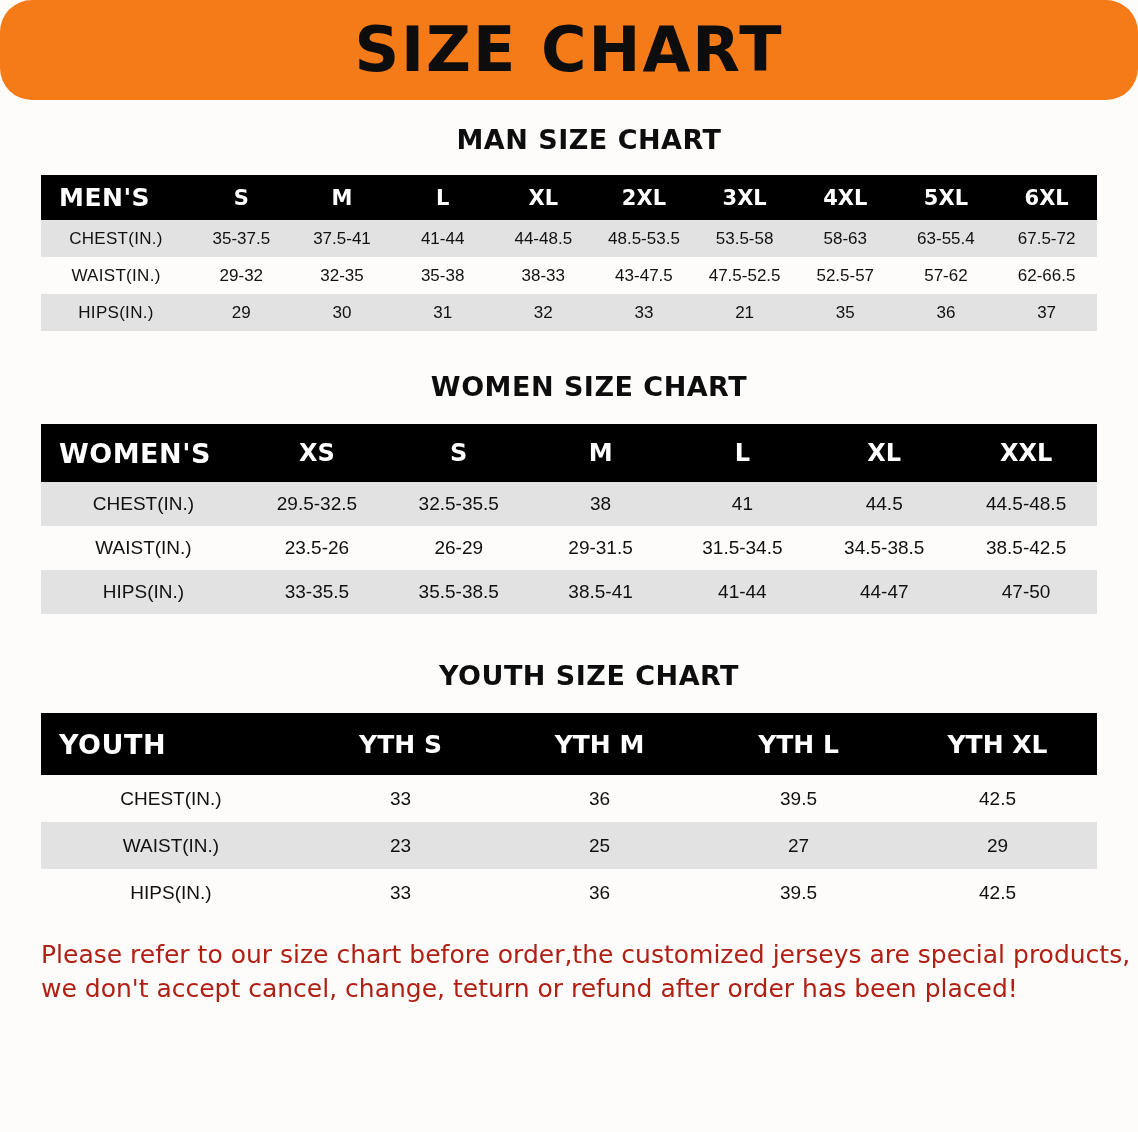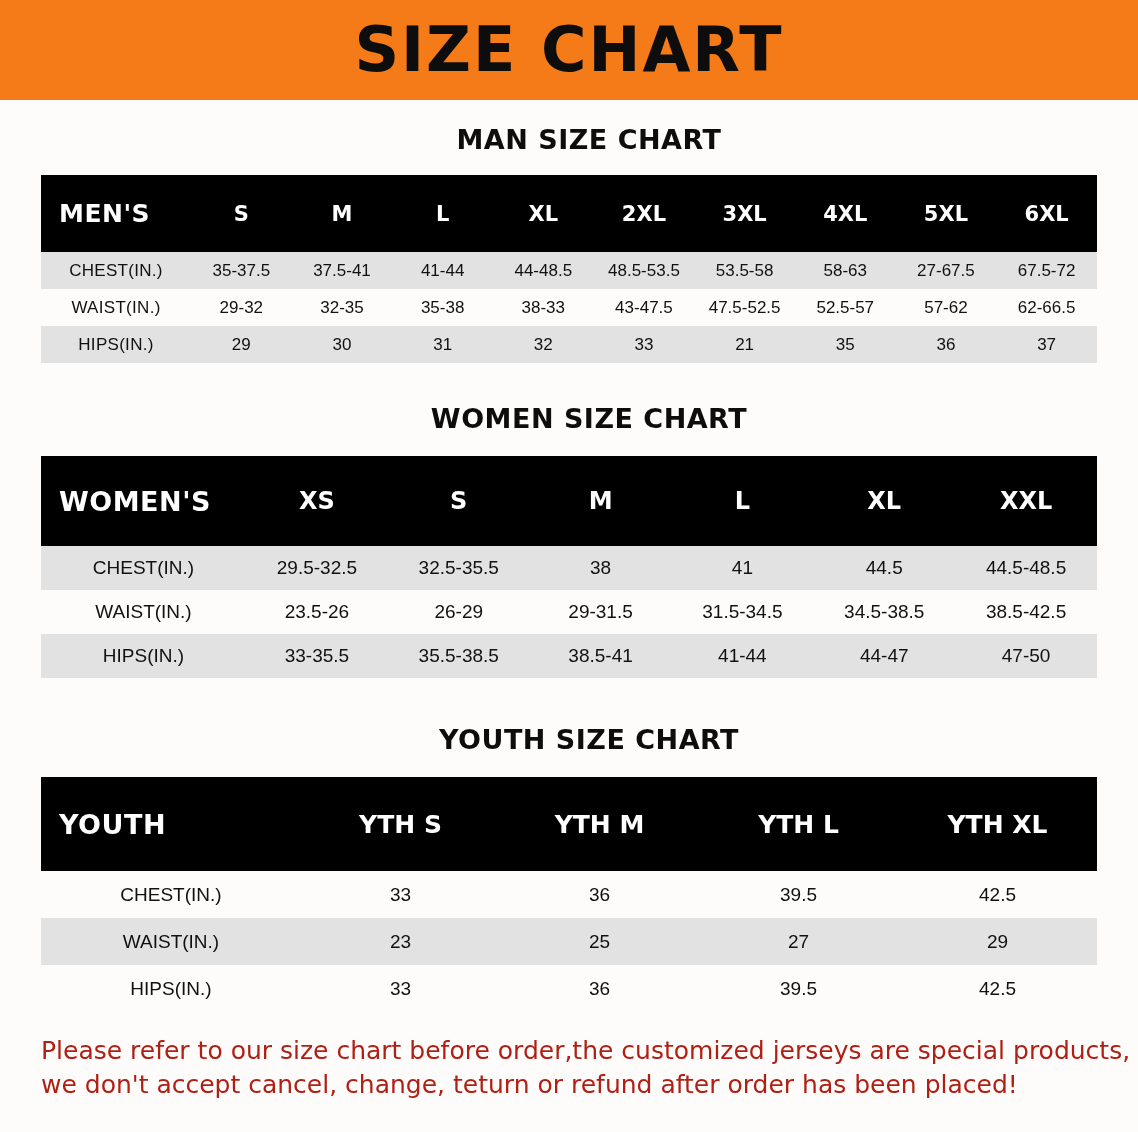--- a/index.html
+++ b/index.html
@@ -23,20 +23,21 @@
   }
 
   
   .banner {
     width: 100%;
     height: 100px;
     background: #f47b18;
     display: flex;
     align-items: center;
     justify-content: center;
+    border-radius: 32px;
   }
   .banner-title {
     font-family: "DejaVu Sans", sans-serif;
     font-weight: bold;
     font-size: 62px;
     letter-spacing: 2px;
     color: #0d0d0d;
     line-height: 1;
     text-align: center;
   }
@@ -63,21 +64,21 @@
   table {
     width: 100%;
     border-collapse: collapse;
     table-layout: fixed;
   }
   thead th {
     background: #000;
     color: #fff;
     font-family: "DejaVu Sans", sans-serif;
     font-weight: bold;
-    padding: 16px;
+    padding: 0;
     text-align: center;
     white-space: nowrap;
   }
   thead th.rowlabel {
     text-align: left;
   }
   tbody td {
     text-align: center;
     white-space: nowrap;
     color: #111;
@@ -160,21 +161,21 @@
       <tbody id="men-body">
           <tr class="shade">
             <td class="rowlabel">CHEST(IN.)</td>
             <td>35-37.5</td>
             <td>37.5-41</td>
             <td>41-44</td>
             <td>44-48.5</td>
             <td>48.5-53.5</td>
             <td>53.5-58</td>
             <td>58-63</td>
-            <td>27-67.5</td>
+            <td>63-55.4</td>
             <td>67.5-72</td>
           </tr>
           <tr class="plain">
             <td class="rowlabel">WAIST(IN.)</td>
             <td>29-32</td>
             <td>32-35</td>
             <td>35-38</td>
             <td>38-33</td>
             <td>43-47.5</td>
             <td>47.5-52.5</td>

